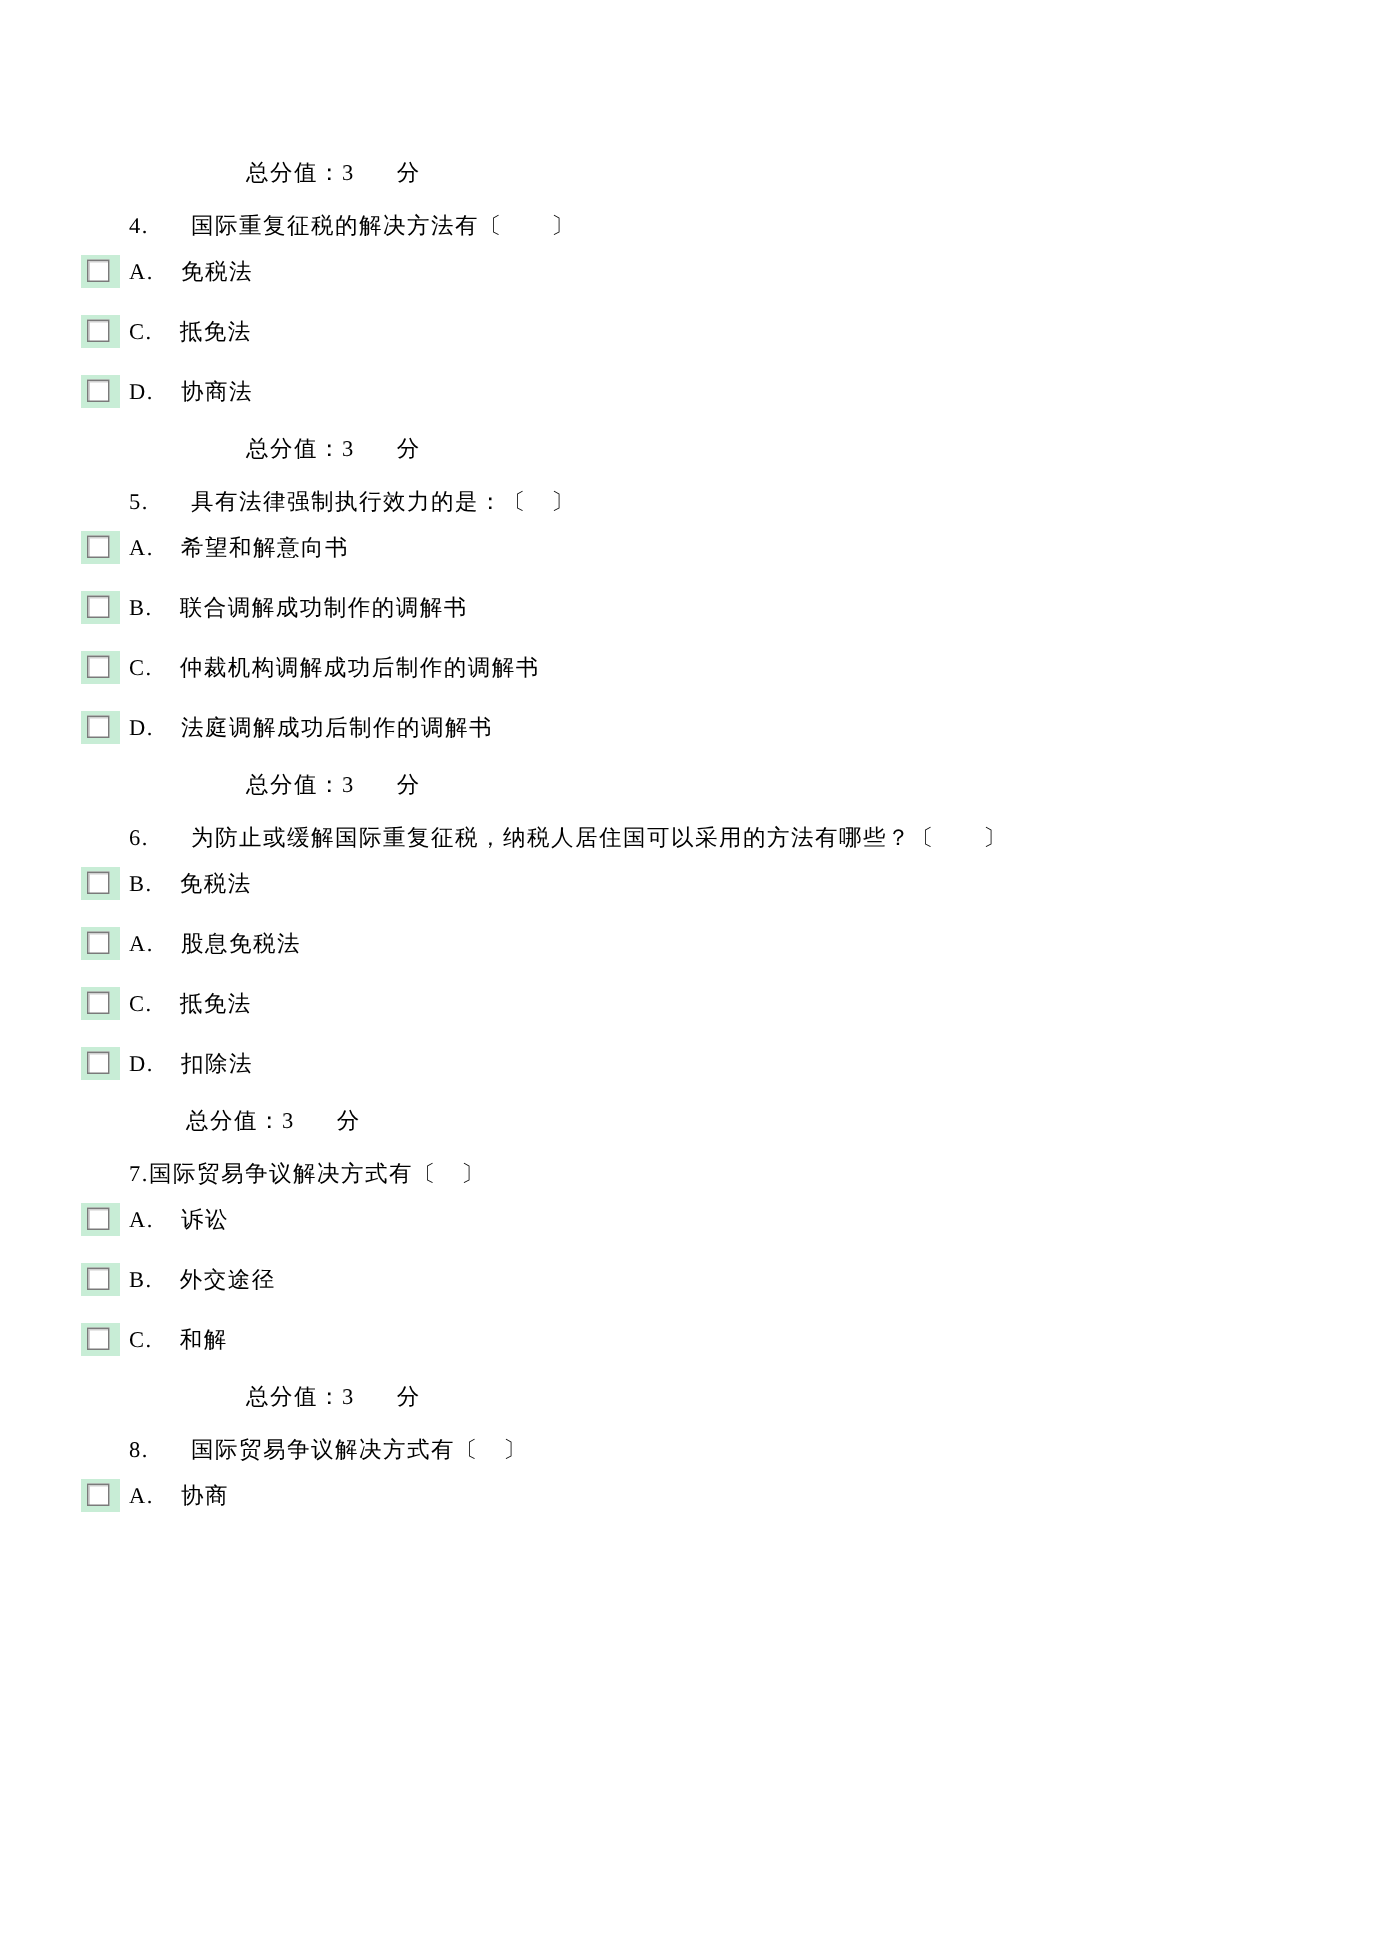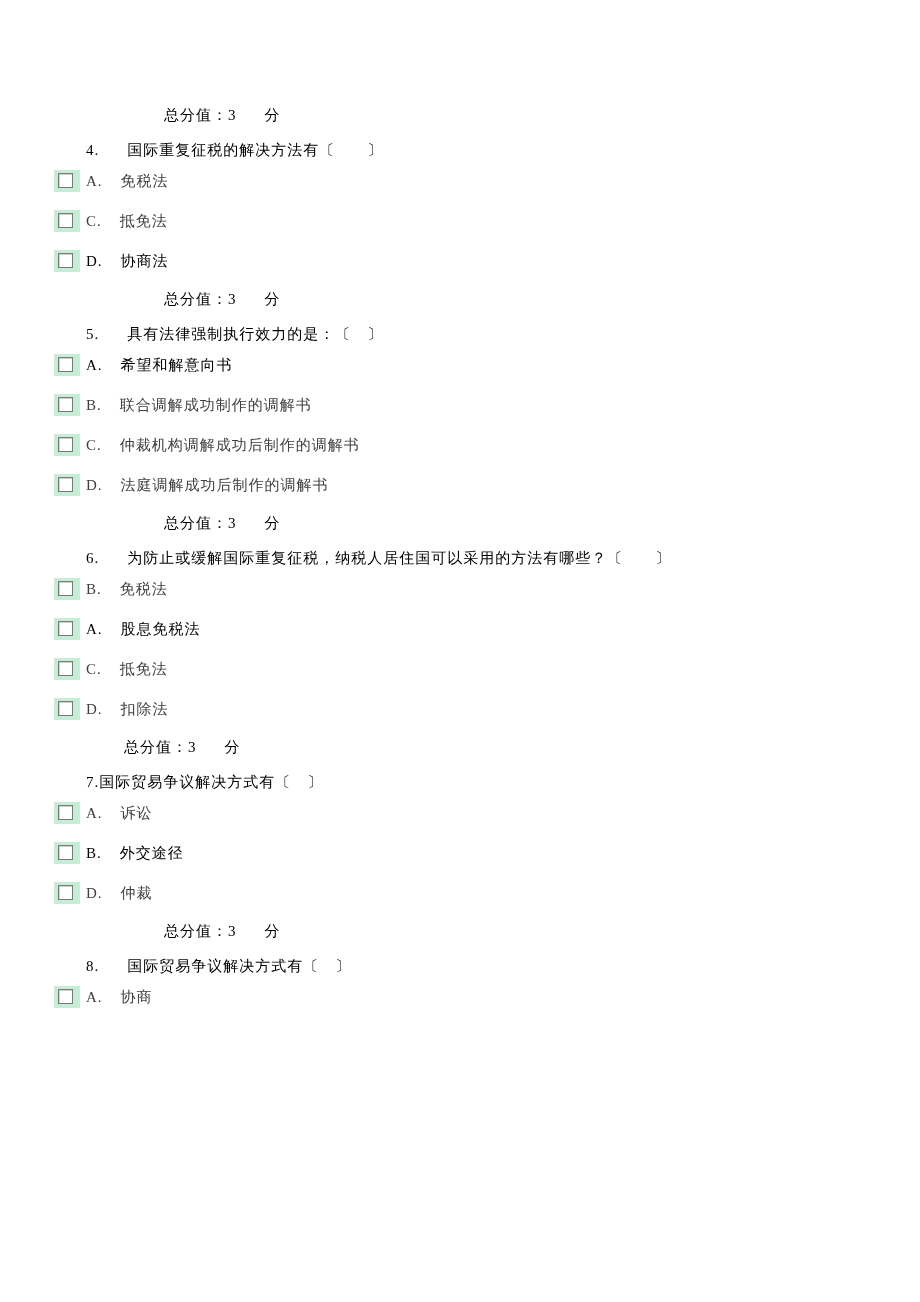--- a/index.html
+++ b/index.html
@@ -46,21 +46,21 @@
     width: 13px;
     height: 13px;
     background: #ffffff;
     border: 1px solid #7a7a7a;
     box-shadow: inset 1px 1px 0 #d0d0d0;
   }
   .opt-label {
     letter-spacing: 1px;
   }
   .opt-label.correct {
-    color: #404040;
+    color: #000000;
   }
   .gap { display:inline-block; width:18px; }
   .gap2 { display:inline-block; width:28px; }
 </style>
 </head>
 <body>
 
 <div class="page">
 
   <div class="score-line">
@@ -137,21 +137,21 @@
   <div class="opt-row">
     <span class="cb"></span>
     <span class="opt-label correct"><span>A.</span><span class="gap"></span><span>诉讼</span></span>
   </div>
   <div class="opt-row">
     <span class="cb"></span>
     <span class="opt-label"><span>B.</span><span class="gap"></span><span>外交途径</span></span>
   </div>
   <div class="opt-row">
     <span class="cb"></span>
-    <span class="opt-label correct"><span>D.</span><span class="gap"></span><span>仲裁</span></span>
+    <span class="opt-label"><span>C.</span><span class="gap"></span><span>和解</span></span>
   </div>
 
   <div class="score-line">
     <span>总分值：</span><span>3</span><span class="gap2"></span><span>分</span>
   </div>
   <div class="q-line">
     <span>8.</span><span class="gap2"></span><span>国际贸易争议解决方式有〔　〕</span>
   </div>
   <div class="opt-row">
     <span class="cb"></span>

